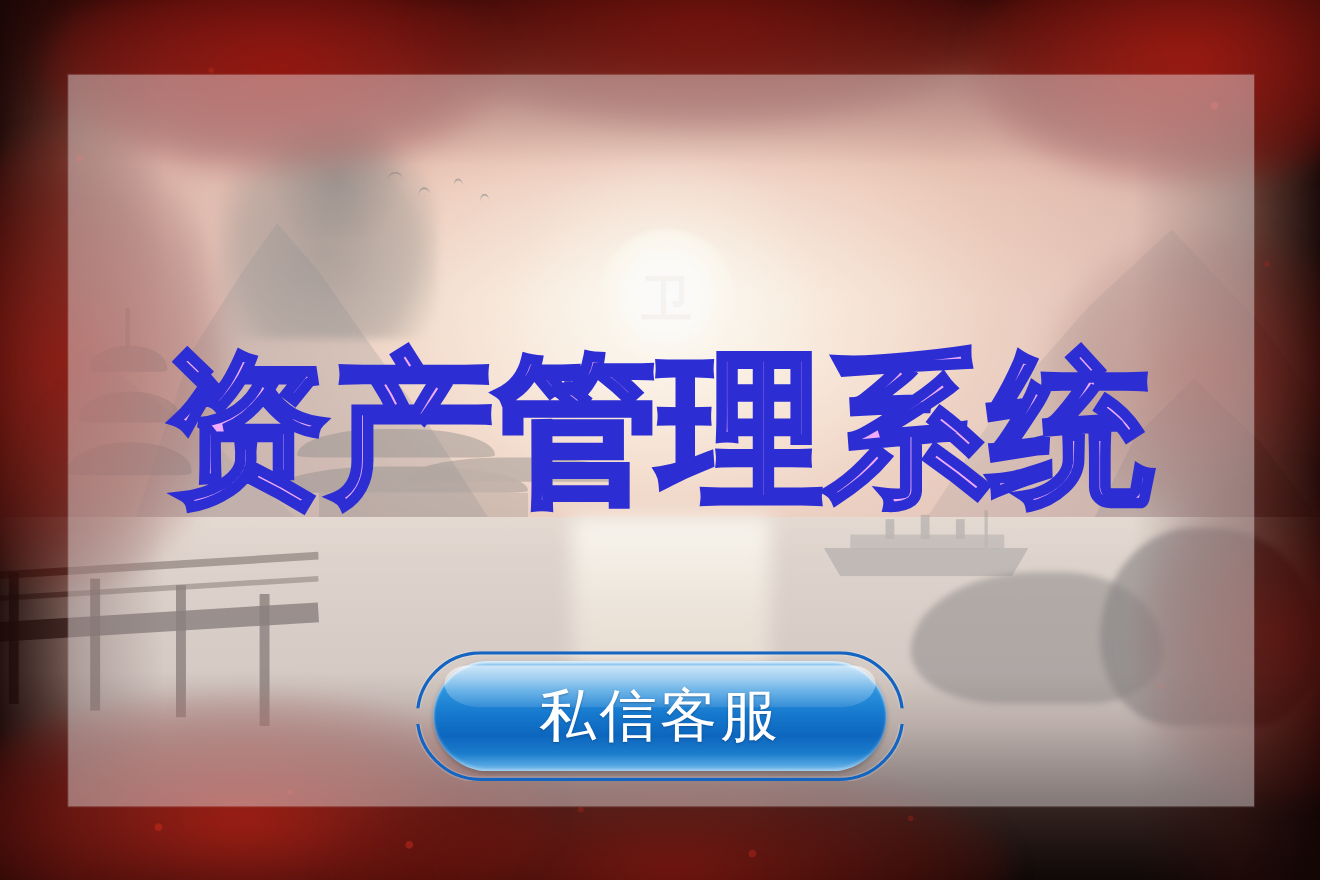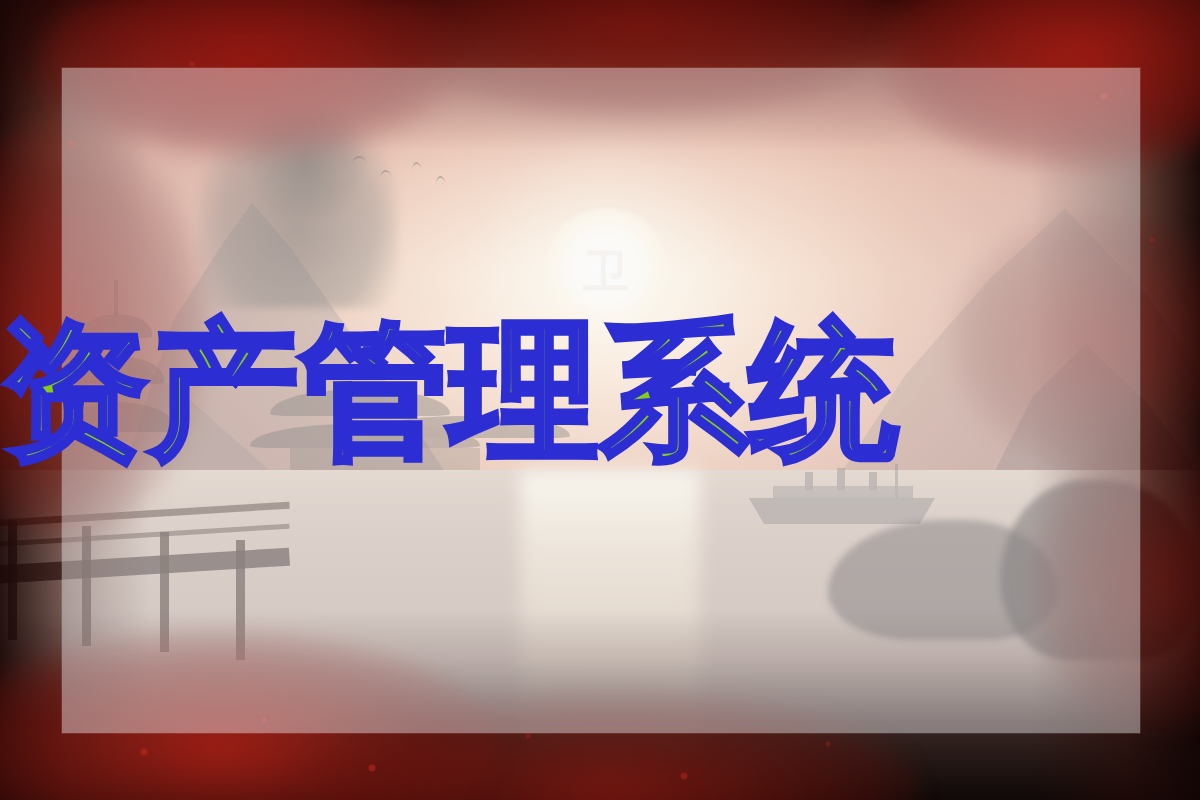--- a/index.html
+++ b/index.html
@@ -299,28 +299,29 @@
     left: 62px; top: 68px;
     width: 1078px; height: 665px;
     background: rgba(246,246,248,0.42);
     box-shadow: 0 0 0 1px rgba(255,255,255,0.10);
   }
 
   
   .title {
     position: absolute;
     left: 0; right: 0; top: 312px;
+    text-align: center;
     font-family: "DejaVu Sans", "Liberation Sans", sans-serif;
     font-weight: 700;
     font-size: 148px;
     line-height: 158px;
     letter-spacing: 2px;
     white-space: nowrap;
     -webkit-text-stroke: 5px #2D2DD4;
-    color: #84cc16;
+    color: #f0abfc;
   }
 
   
   .cta-wrap {
     position: absolute;
     left: 378px; top: 592px;
     width: 444px; height: 118px;
   }
 
   
@@ -475,14 +476,29 @@
     <div class="leaves lv7"></div>
     <div class="leaves lv8"></div>
 
     <div class="speckle"></div>
   </div>
 
   <div class="panel"></div>
 
   <div class="title">资产管理系统</div>
 
+  <div class="cta-wrap">
+
+    <div class="cta-bracket">
+      <div class="clip clip-top">
+        <div class="arc"></div>
+      </div>
+      <div class="clip clip-bot">
+        <div class="arc"></div>
+      </div>
+    </div>
+
+    <button class="cta-btn">
+      <span class="cta-label">私信客服</span>
+    </button>
+  </div>
 
 </div>
 
 </body></html>

